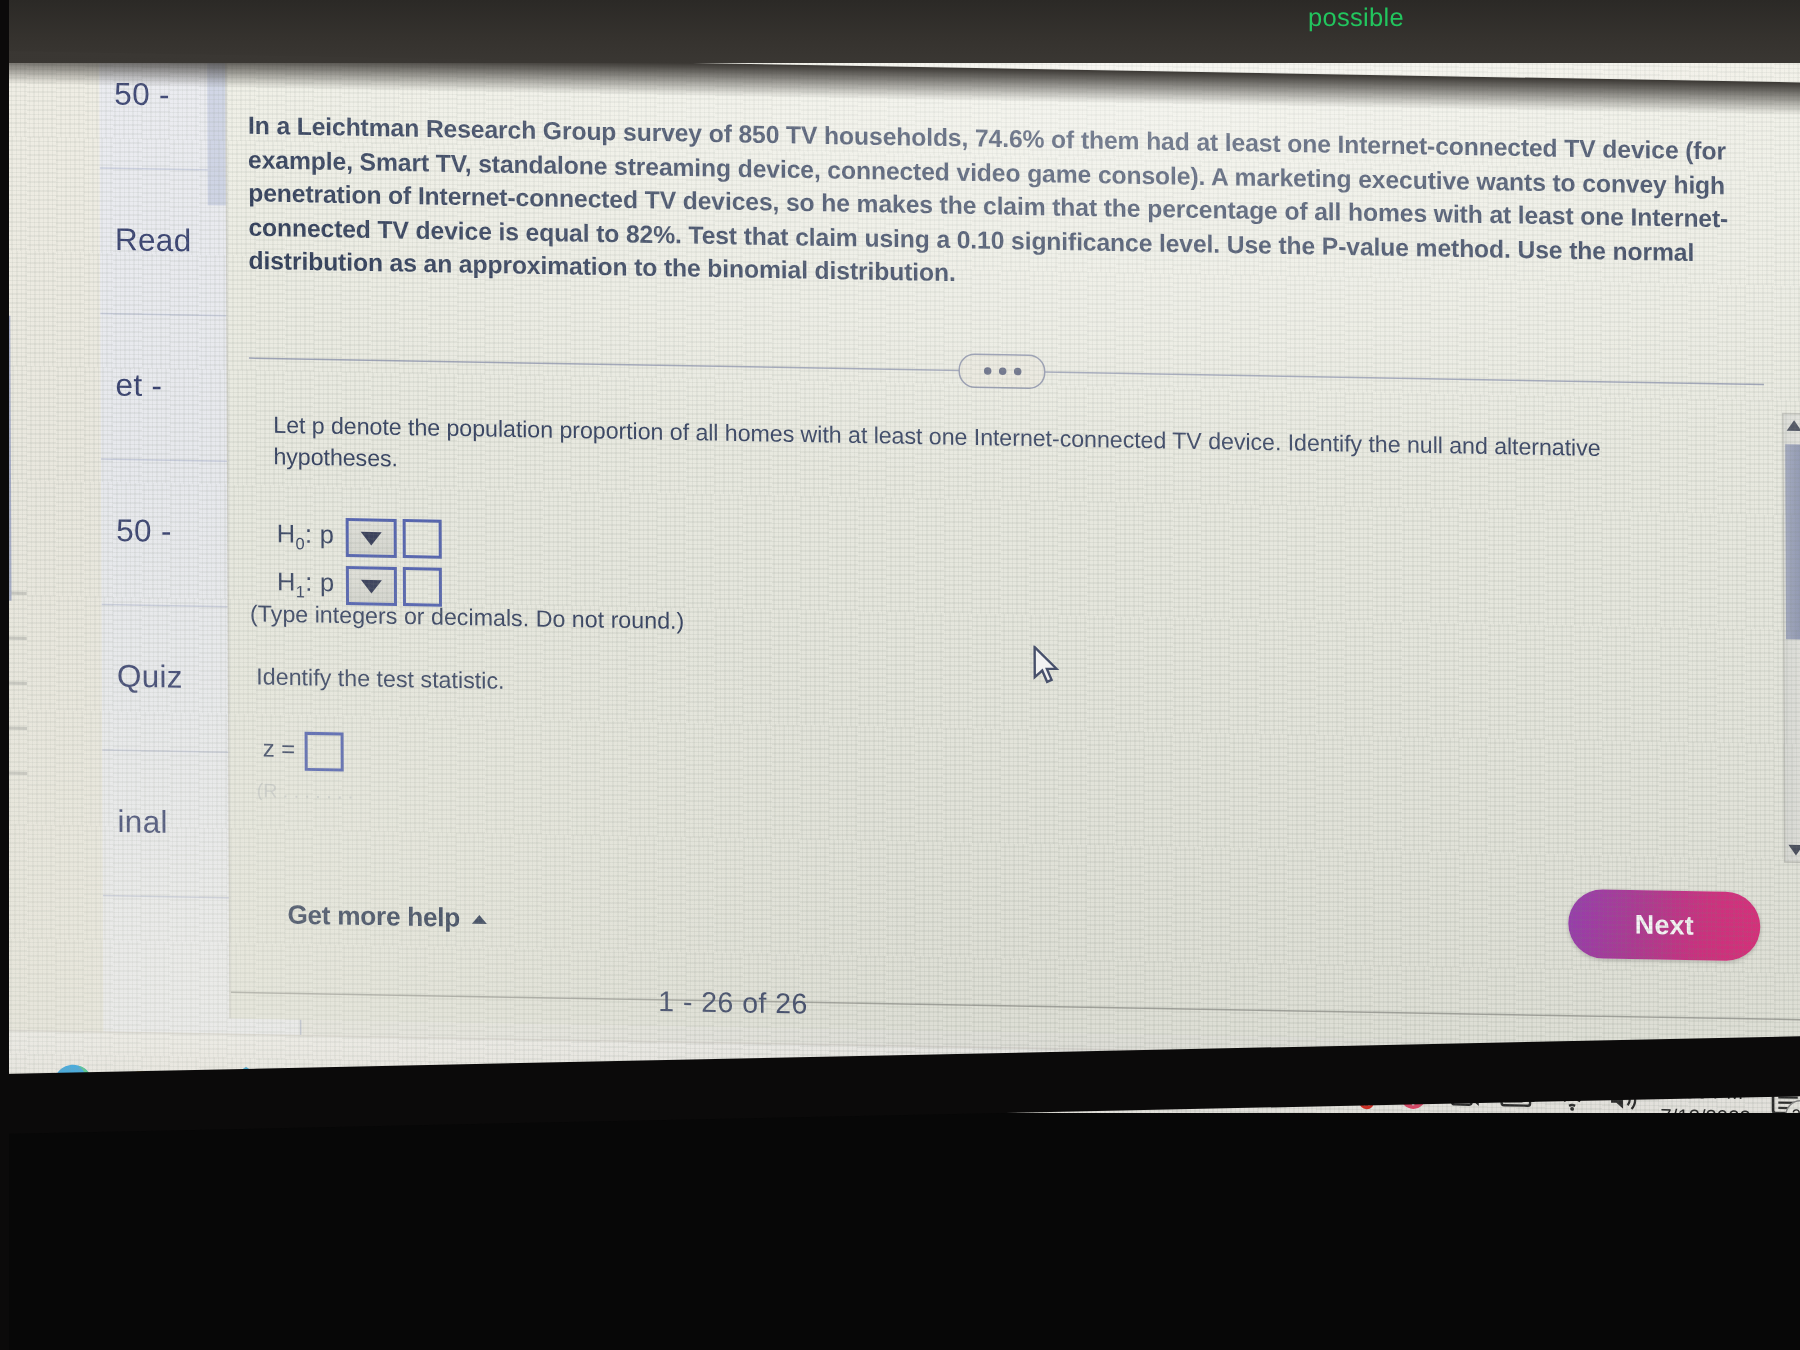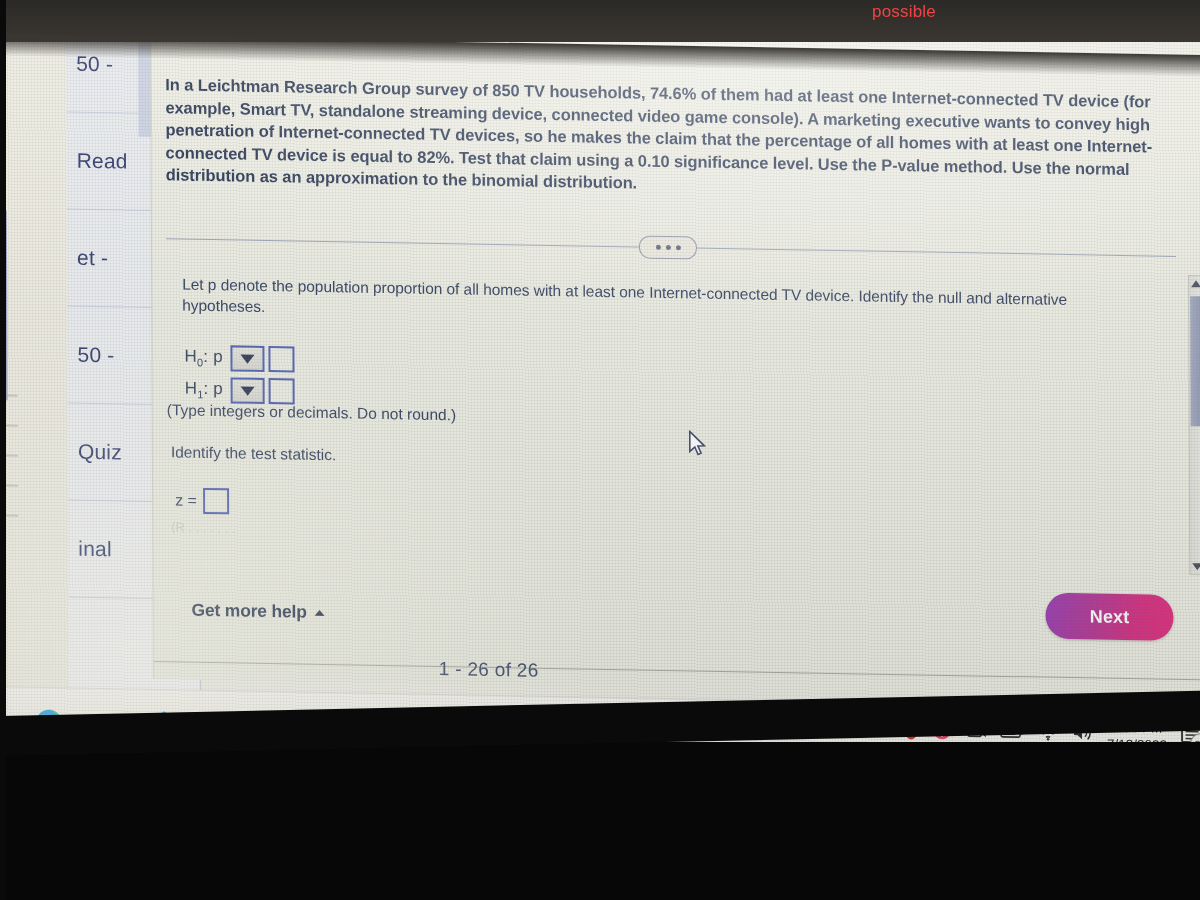--- a/index.html
+++ b/index.html
@@ -33,21 +33,21 @@
     content:"";
     position:absolute; left:0; bottom:-14px; width:1200px; height:22px;
     background: linear-gradient(180deg,#3a3733 0%, rgba(58,55,51,0) 100%);
     transform: skewY(1.0deg);
     transform-origin: left top;
   }
   .possible-text {
     position: absolute;
     left: 872px; top: 2px;
     font-size: 17px;
-    color: #ef4444;
+    color: #22c55e;
     letter-spacing: .2px;
     z-index: 41;
   }
 
   
   .bottom-dark-band {
     position: absolute;
     left: 0; top: 742px;
     width: 1200px; height: 158px;
     background: #070707;

